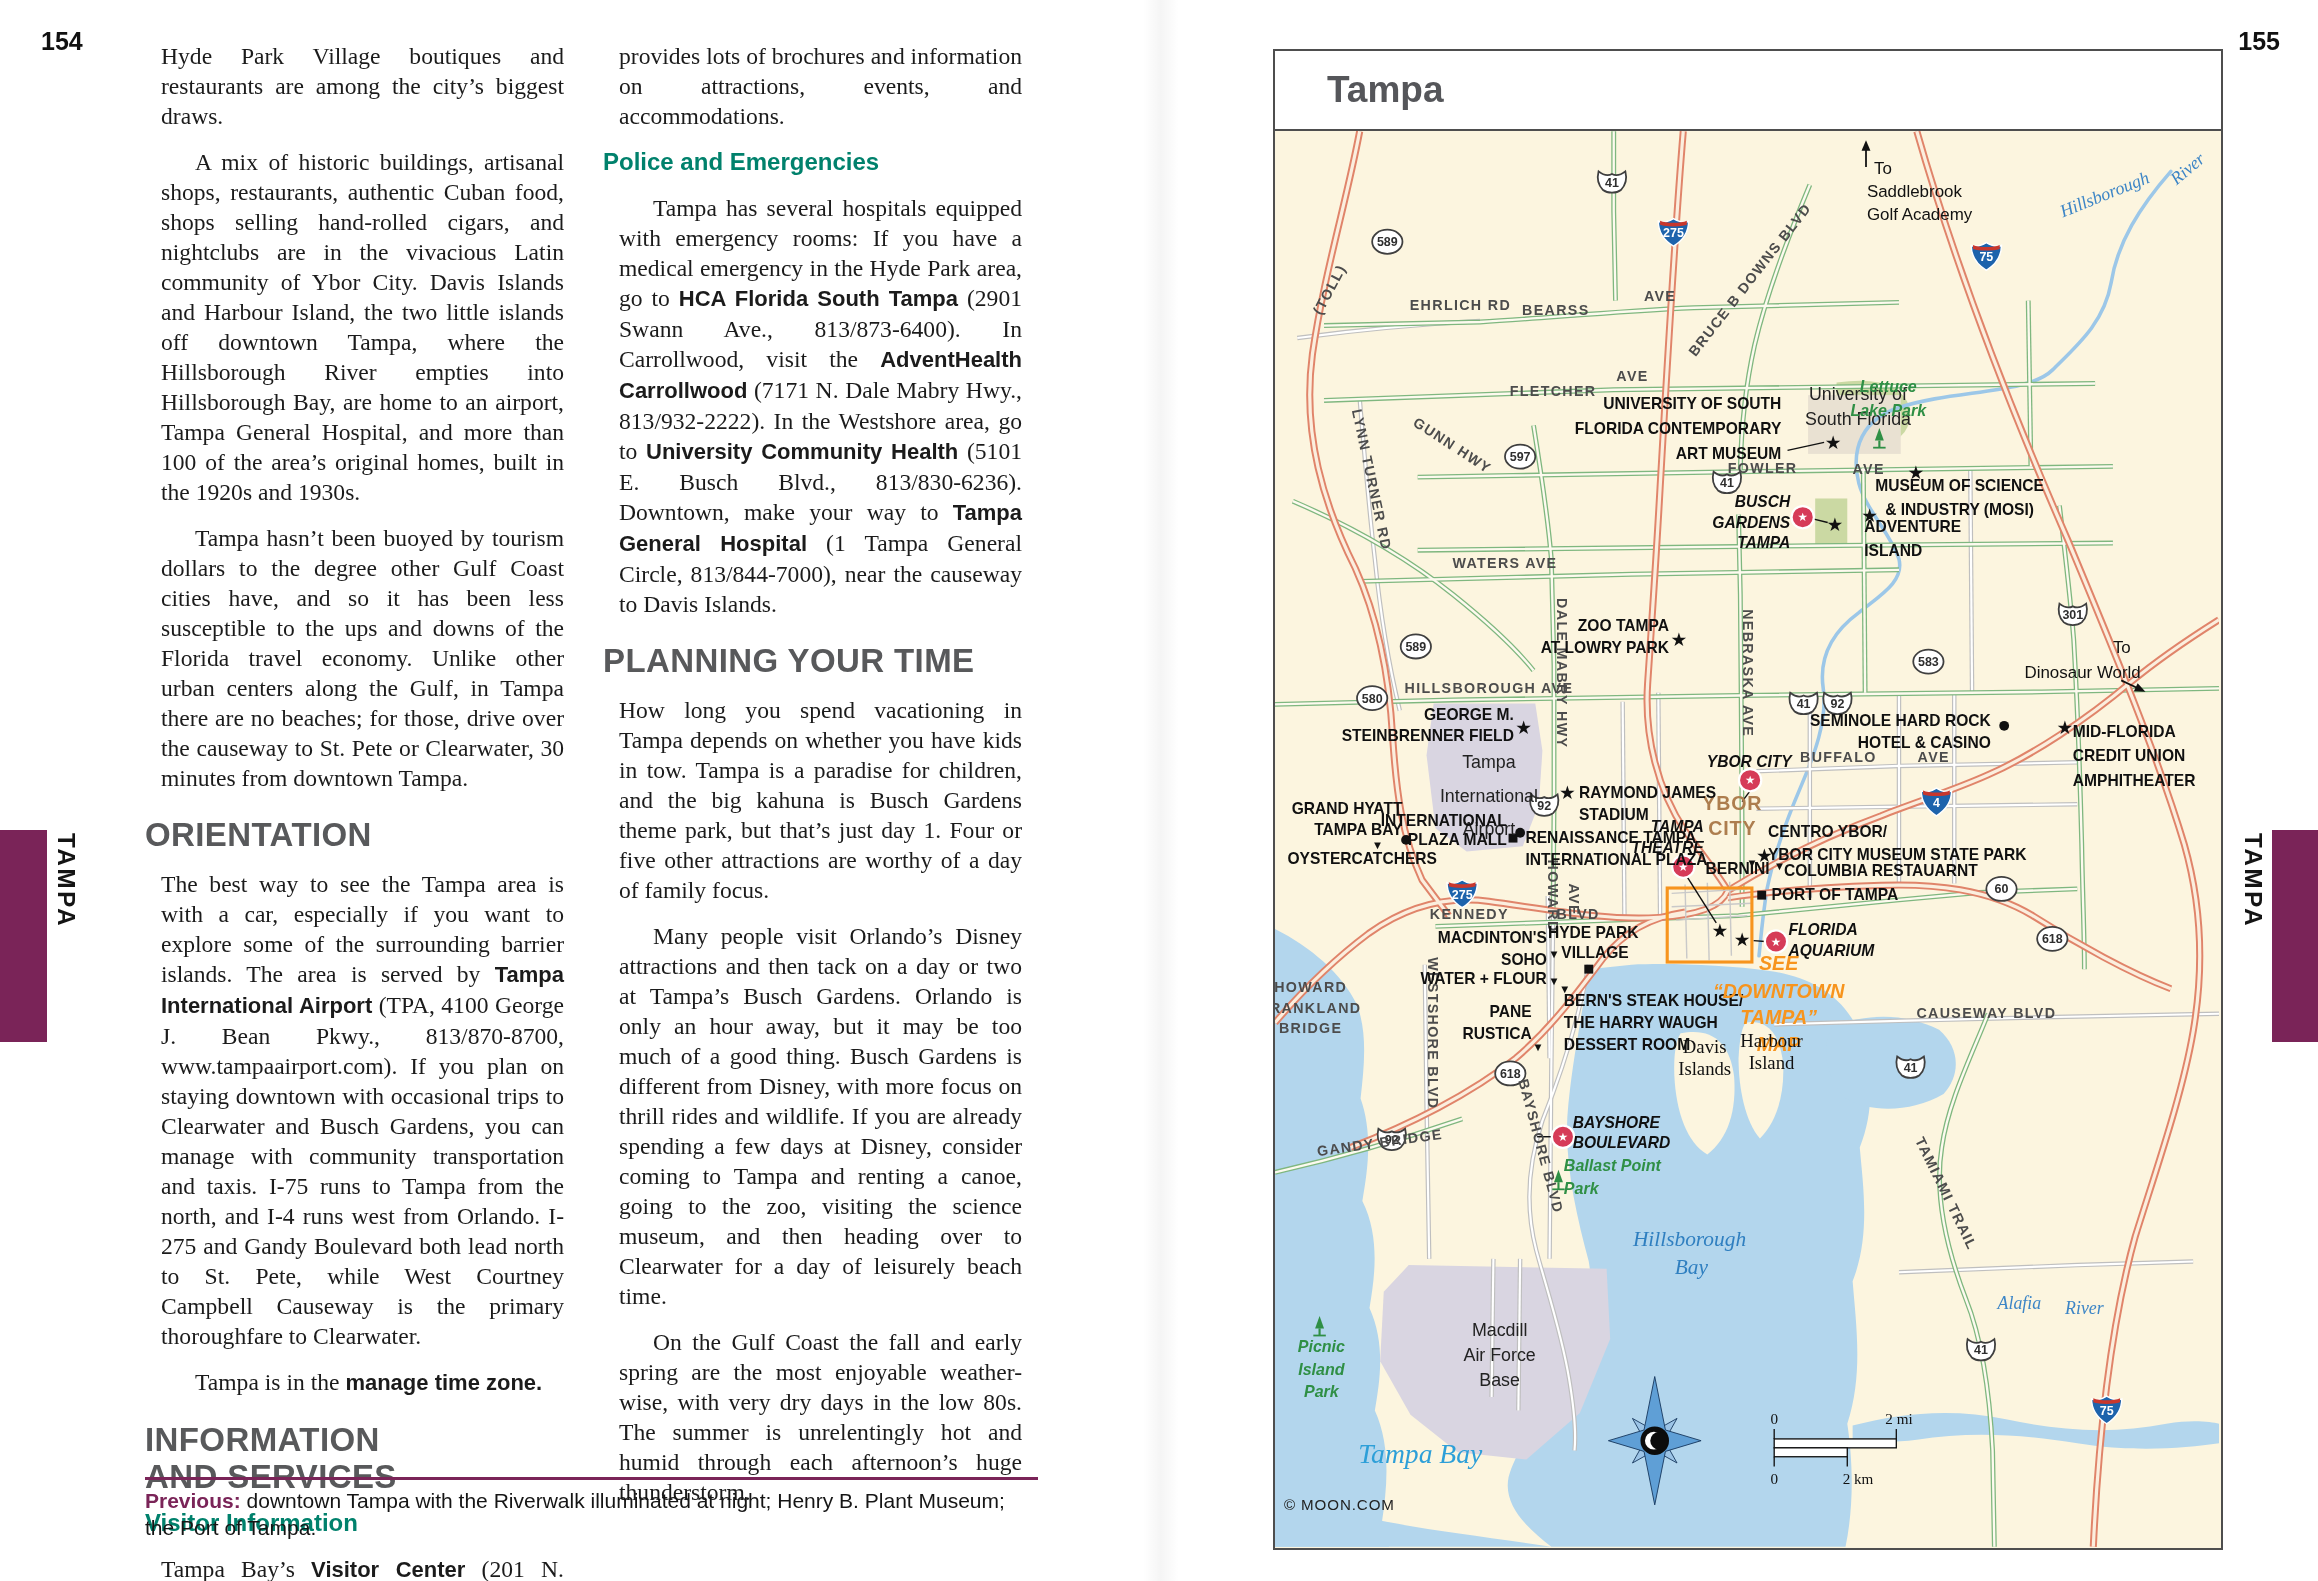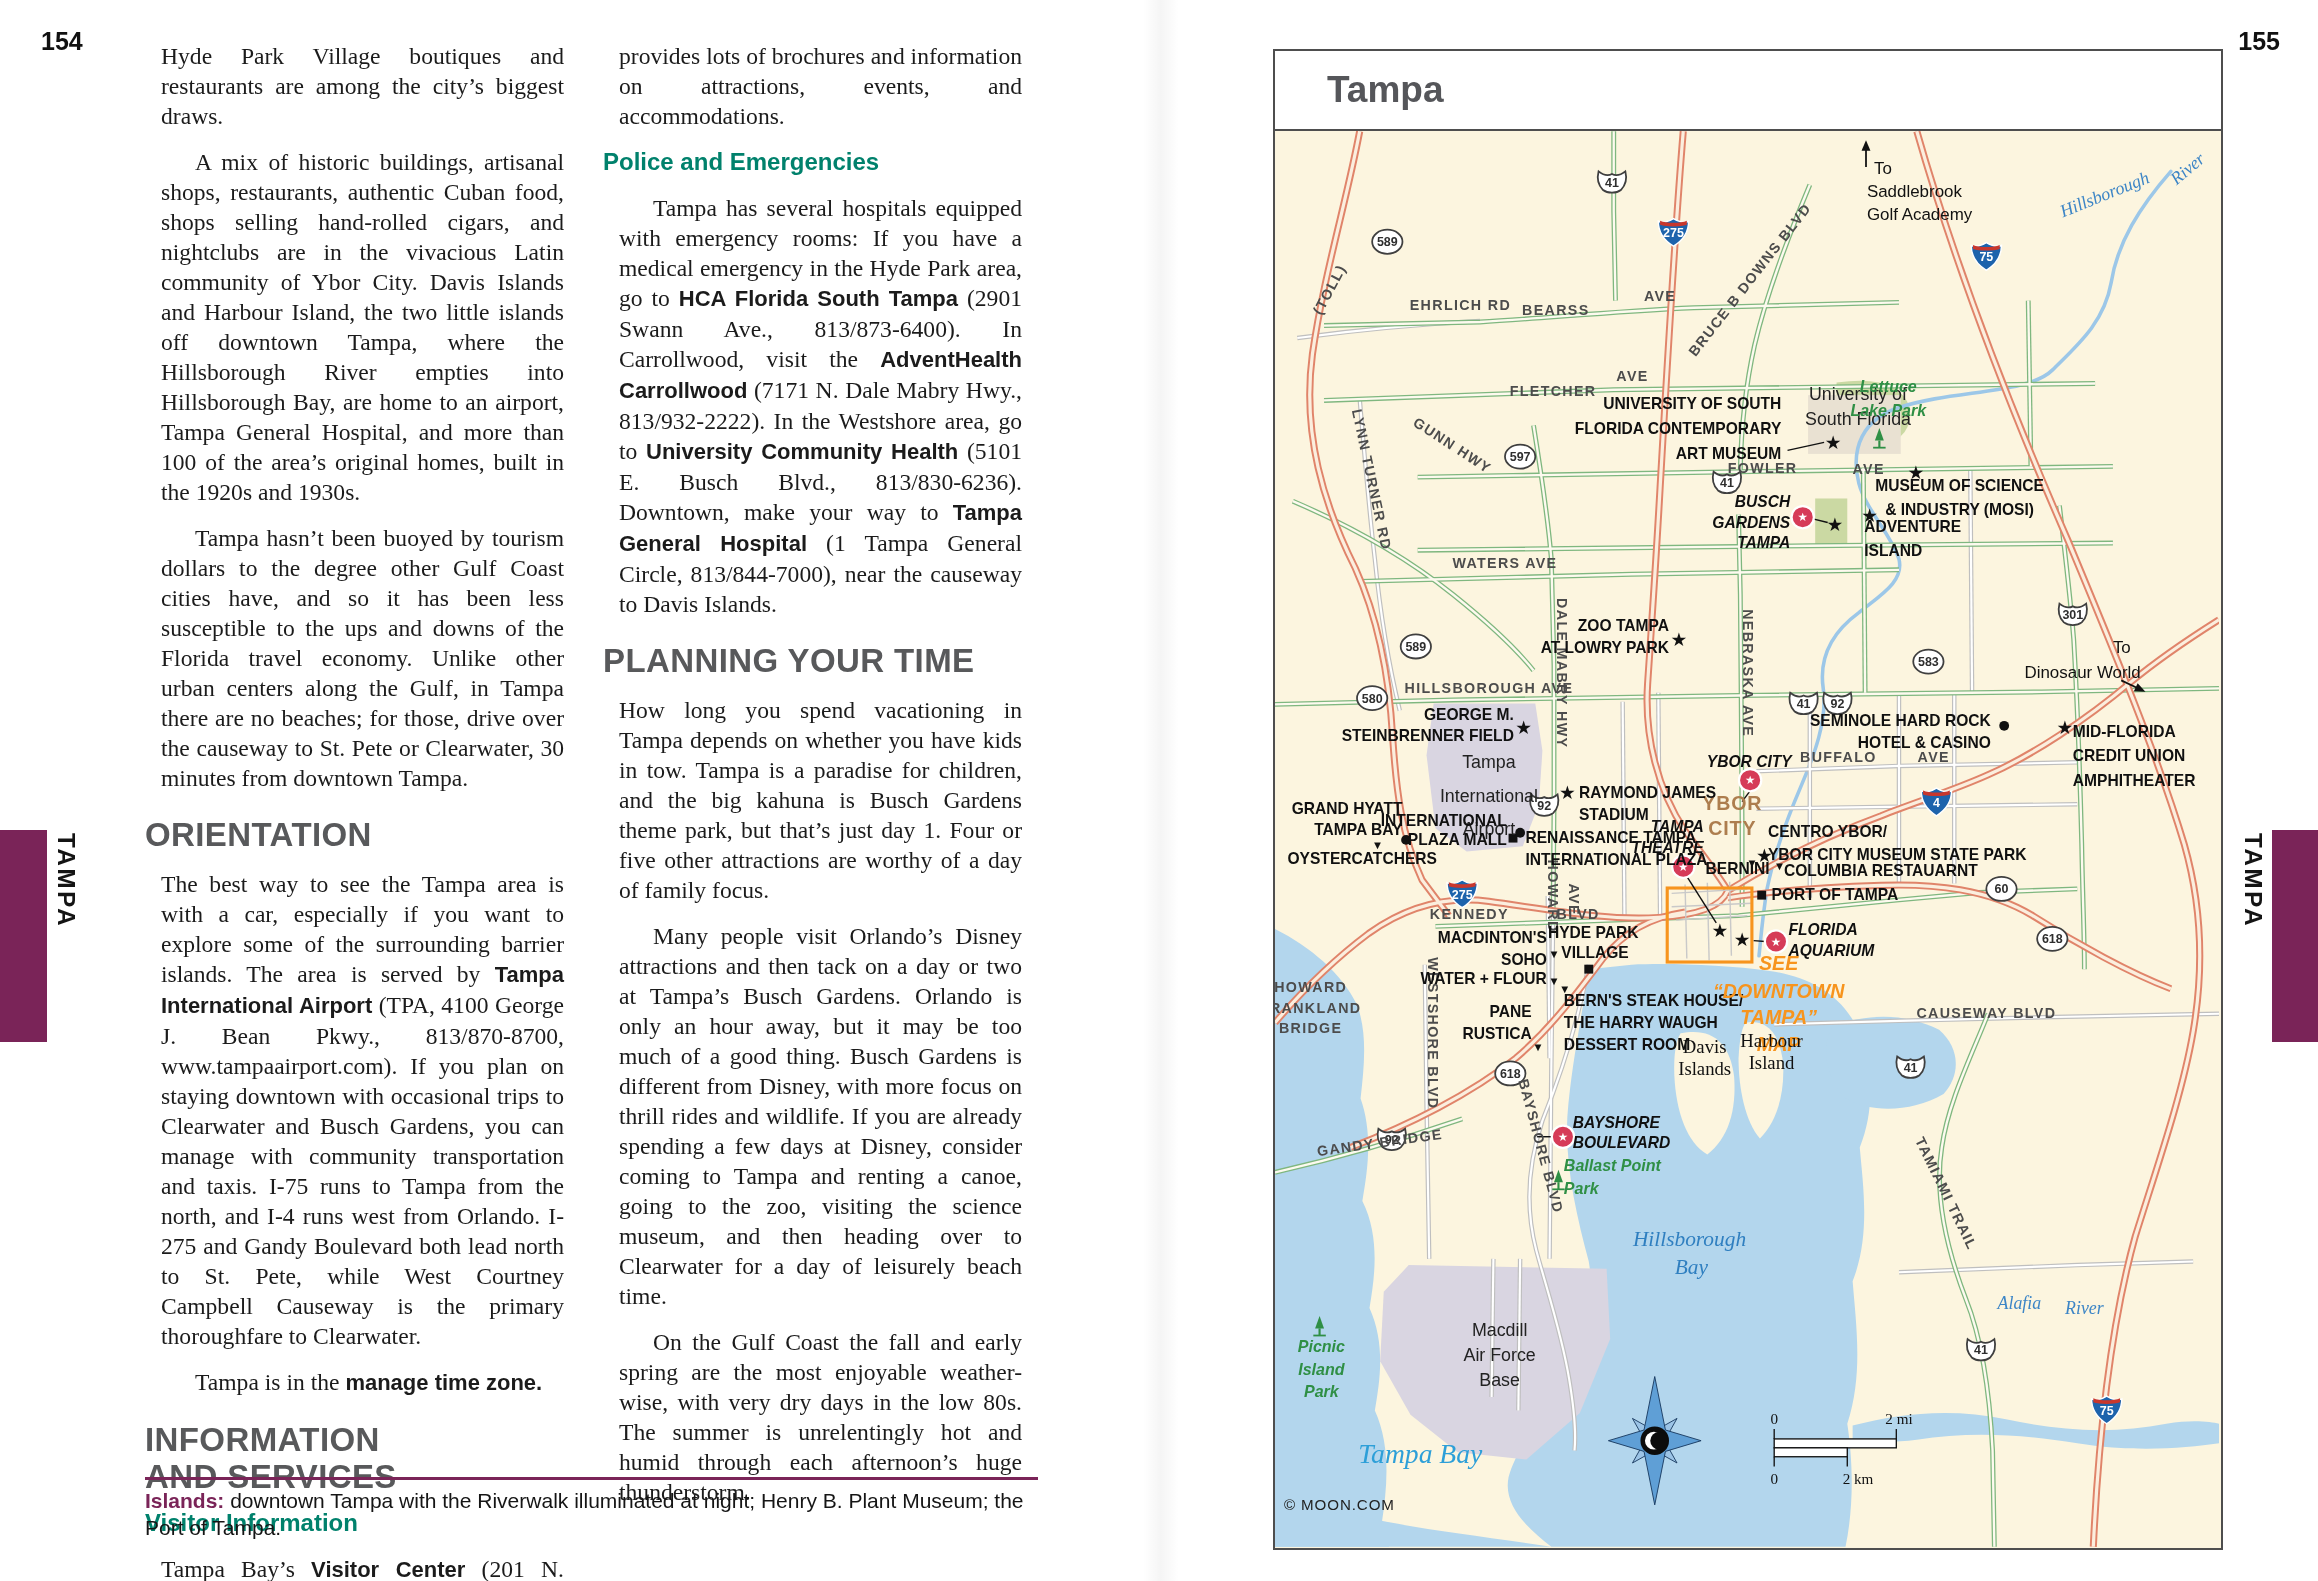--- a/index.html
+++ b/index.html
@@ -90,21 +90,21 @@
     <p>provides lots of brochures and information on attractions, events, and accommodations.</p>
     <h3>Police and Emergencies</h3>
     <p class="ind">Tampa has several hospitals equipped with emergency rooms: If you have a medical emergency in the Hyde Park area, go to <b>HCA Florida South Tampa</b> (2901 Swann Ave., 813/873-6400). In Carrollwood, visit the <b>AdventHealth Carrollwood</b> (7171 N. Dale Mabry Hwy., 813/932-2222). In the Westshore area, go to <b>University Community Health</b> (5101 E. Busch Blvd., 813/830-6236). Downtown, make your way to <b>Tampa General Hospital</b> (1 Tampa General Circle, 813/844-7000), near the causeway to Davis Islands.</p>
     <h2>PLANNING YOUR TIME</h2>
     <p>How long you spend vacationing in Tampa depends on whether you have kids in tow. Tampa is a paradise for children, and the big kahuna is Busch Gardens theme park, but that’s just day 1. Four or five other attractions are worthy of a day of family focus.</p>
     <p class="ind">Many people visit Orlando’s Disney attractions and then tack on a day or two at Tampa’s Busch Gardens. Orlando is only an hour away, but it may be too much of a good thing. Busch Gardens is different from Disney, with more focus on thrill rides and wildlife. If you are already spending a few days at Disney, consider coming to Tampa and renting a canoe, going to the zoo, visiting the science museum, and then heading over to Clearwater for a day of leisurely beach time.</p>
     <p class="ind">On the Gulf Coast the fall and early spring are the most enjoyable weather-wise, with very dry days in the low 80s. The summer is unrelentingly hot and humid through each afternoon’s huge thunderstorm.</p>
   </div>
 
 <div id="caption-rule"></div>
-<div id="caption"><b>Islands:</b> downtown Tampa with the Riverwalk illuminated at night; Henry B. Plant Museum; the Port of Tampa.</div>
+<div id="caption"><b>Previous:</b> downtown Tampa with the Riverwalk illuminated at night; Henry B. Plant Museum; the Port of Tampa.</div>
 
 <div id="map">
   <div id="map-title"><span>Tampa</span></div>
   <svg id="mapsvg" width="944" height="1416" viewBox="0 0 1059 1588">
     <defs>
       <g id="sh-ov">
           <ellipse rx="17" ry="13.5" fill="#fff" stroke="#3f3f3f" stroke-width="2"></ellipse>
         </g>
       <g id="sh-us">
           <path d="M-15,-12 C-10,-8 -4,-7 0,-9 C4,-7 10,-8 15,-12 C17,-4 15,4 10,9 C5,13 -5,13 -10,9 C-15,4 -17,-4 -15,-12 Z" fill="#fff" stroke="#3f3f3f" stroke-width="2"></path>

